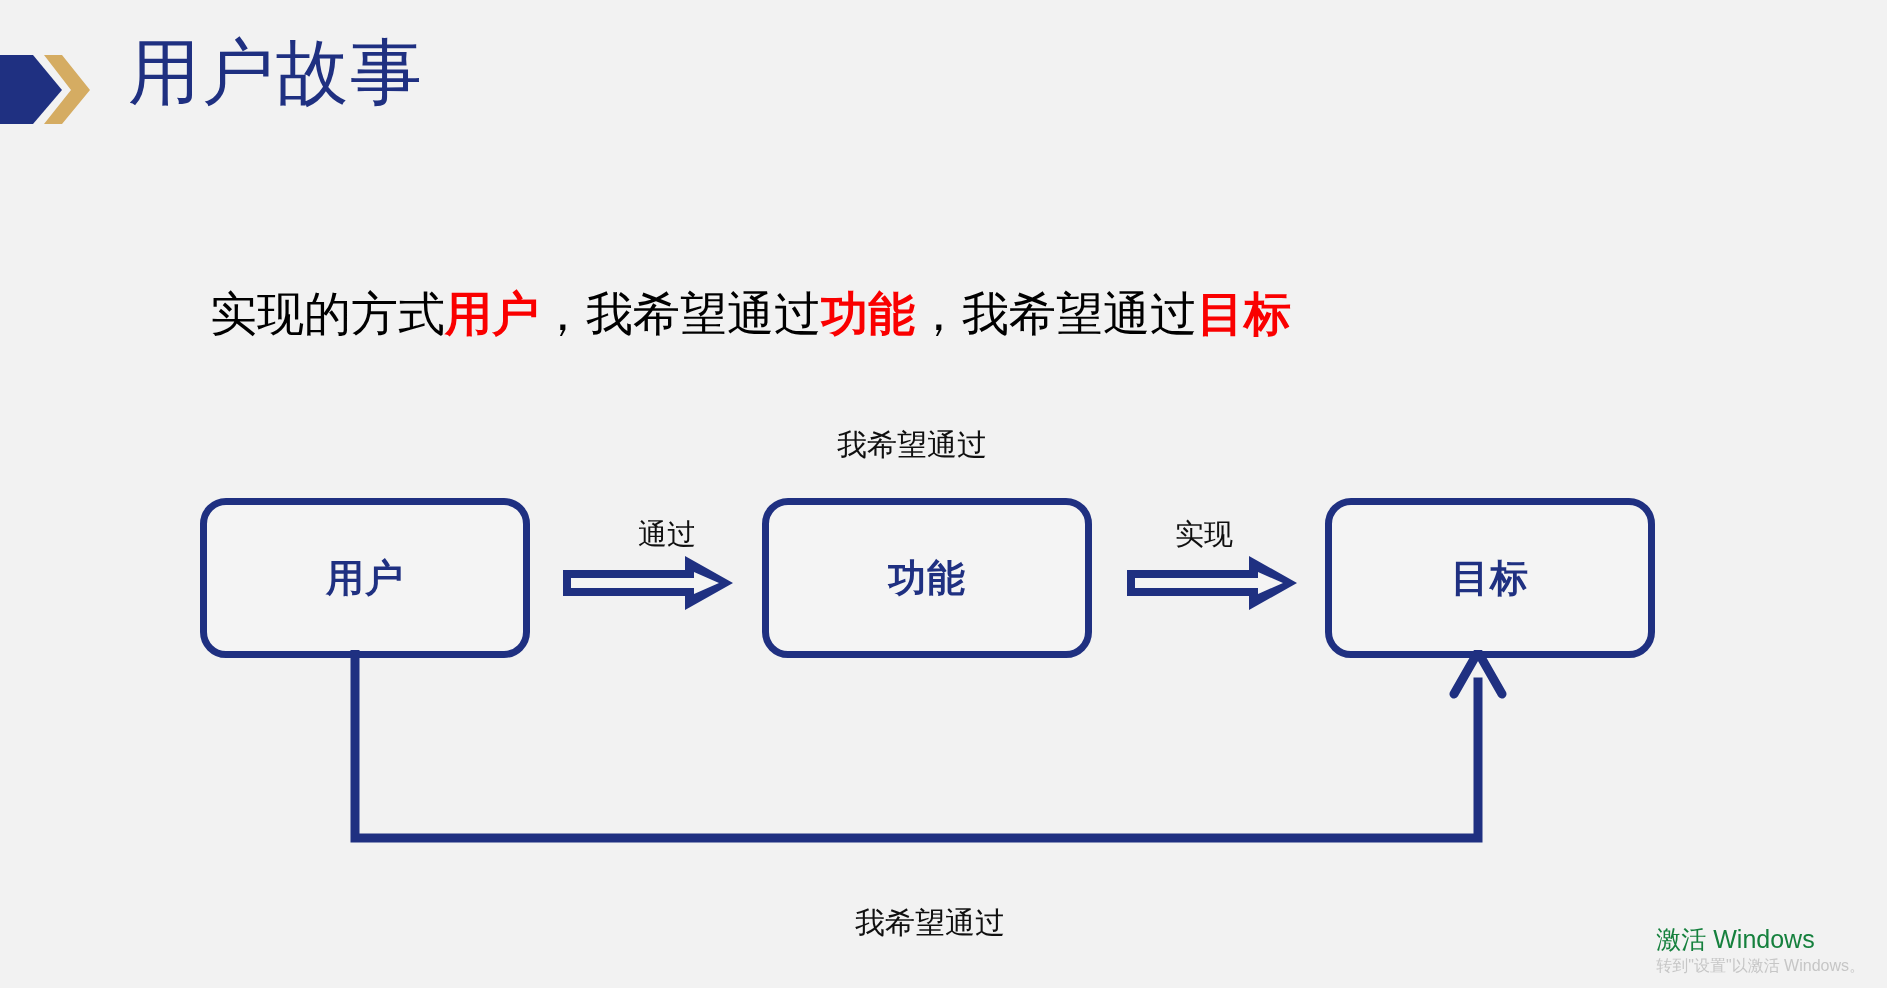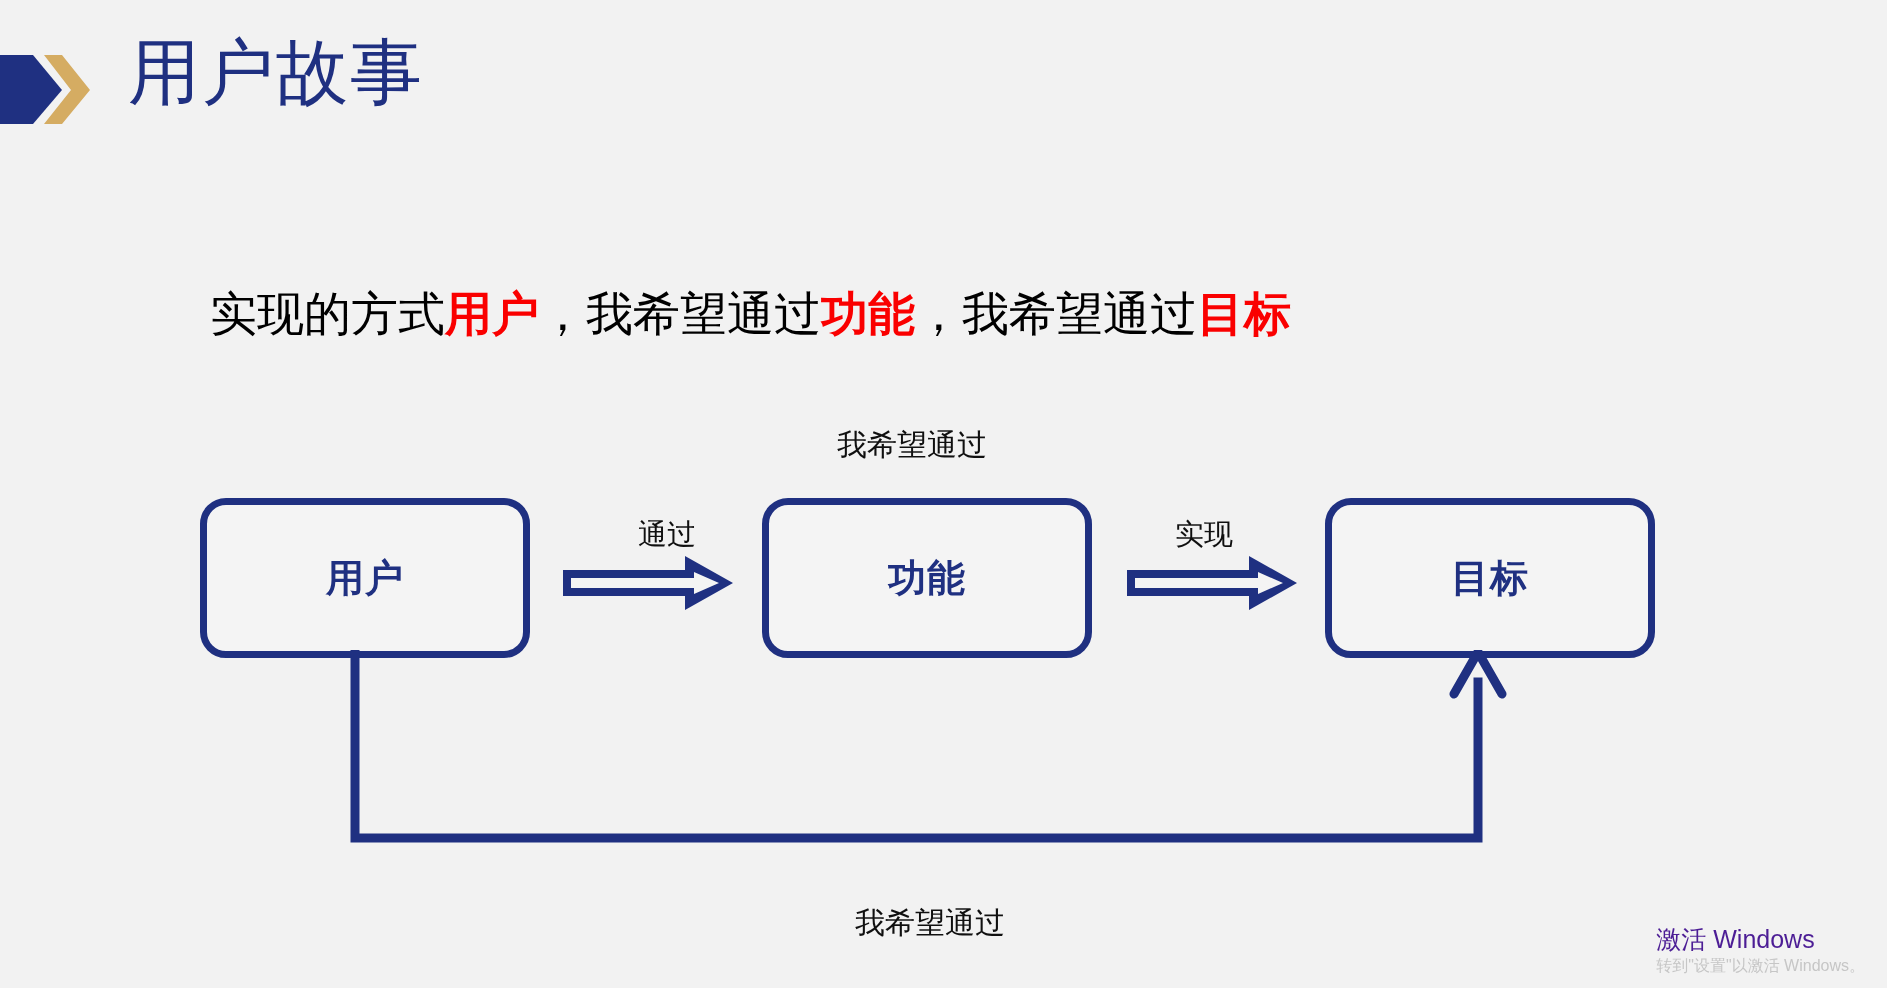--- a/index.html
+++ b/index.html
@@ -114,21 +114,21 @@
     position: absolute;
     right: 22px;
     bottom: 10px;
     text-align: left;
     color: #c3c3c3;
     user-select: none;
   }
   .watermark .wm-line1 {
     font-size: 25px;
     line-height: 30px;
-    color: #4c1d95;
+    color: #15803d;
   }
   .watermark .wm-line2 {
     font-size: 16px;
     line-height: 24px;
     color: #c6c6c6;
   }
 </style>
 </head>
 <body>
 

